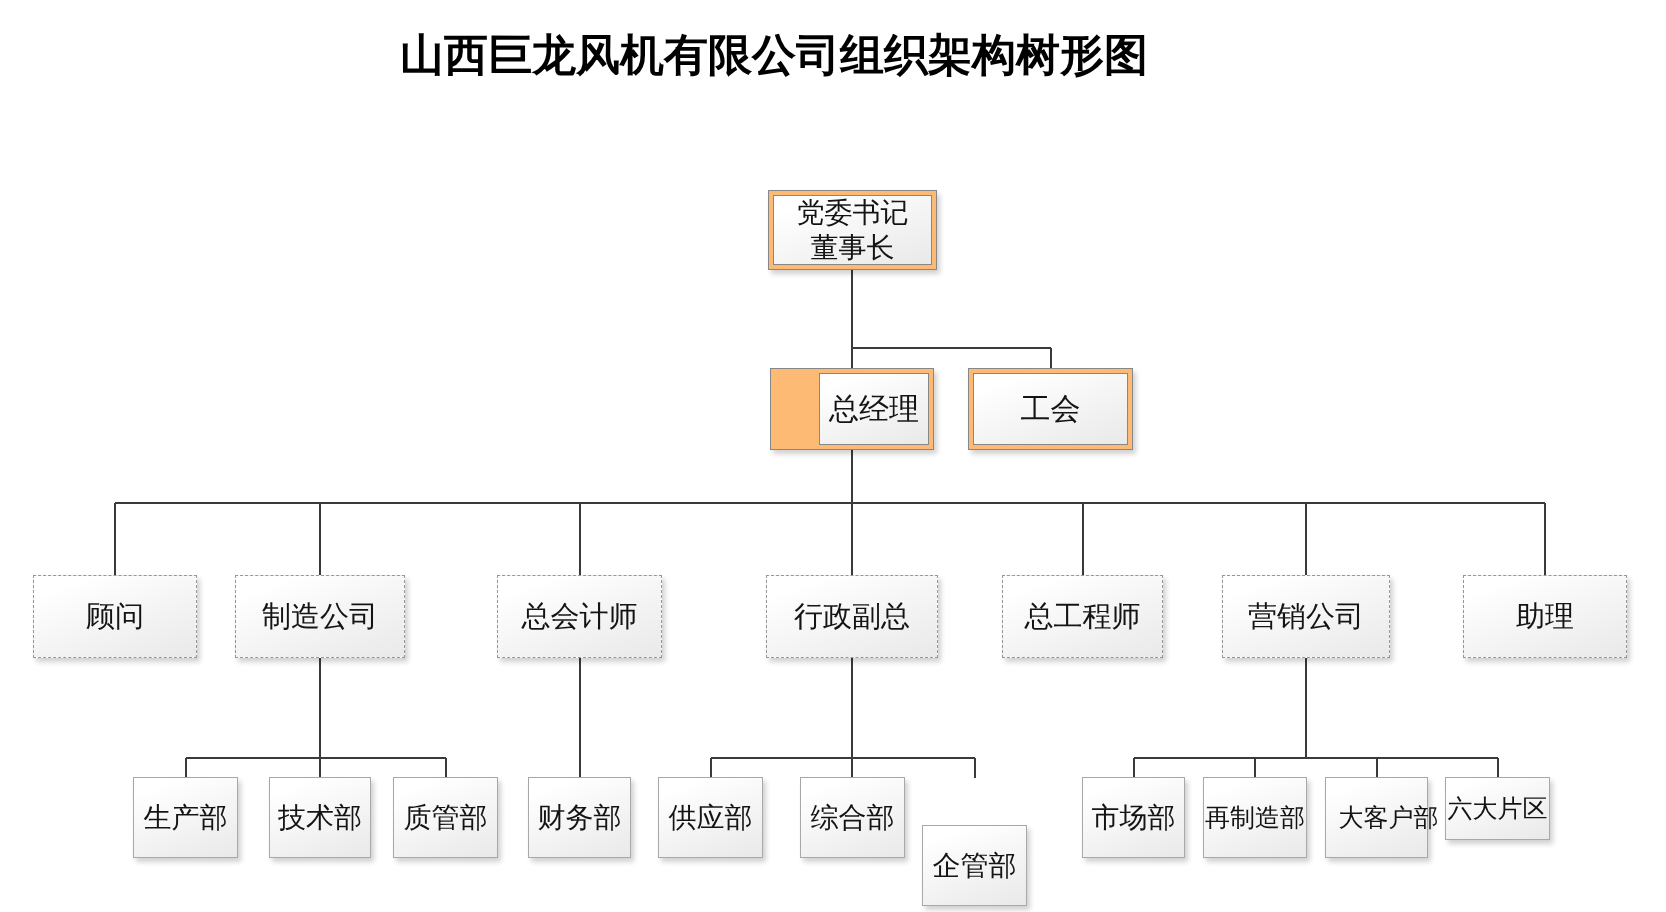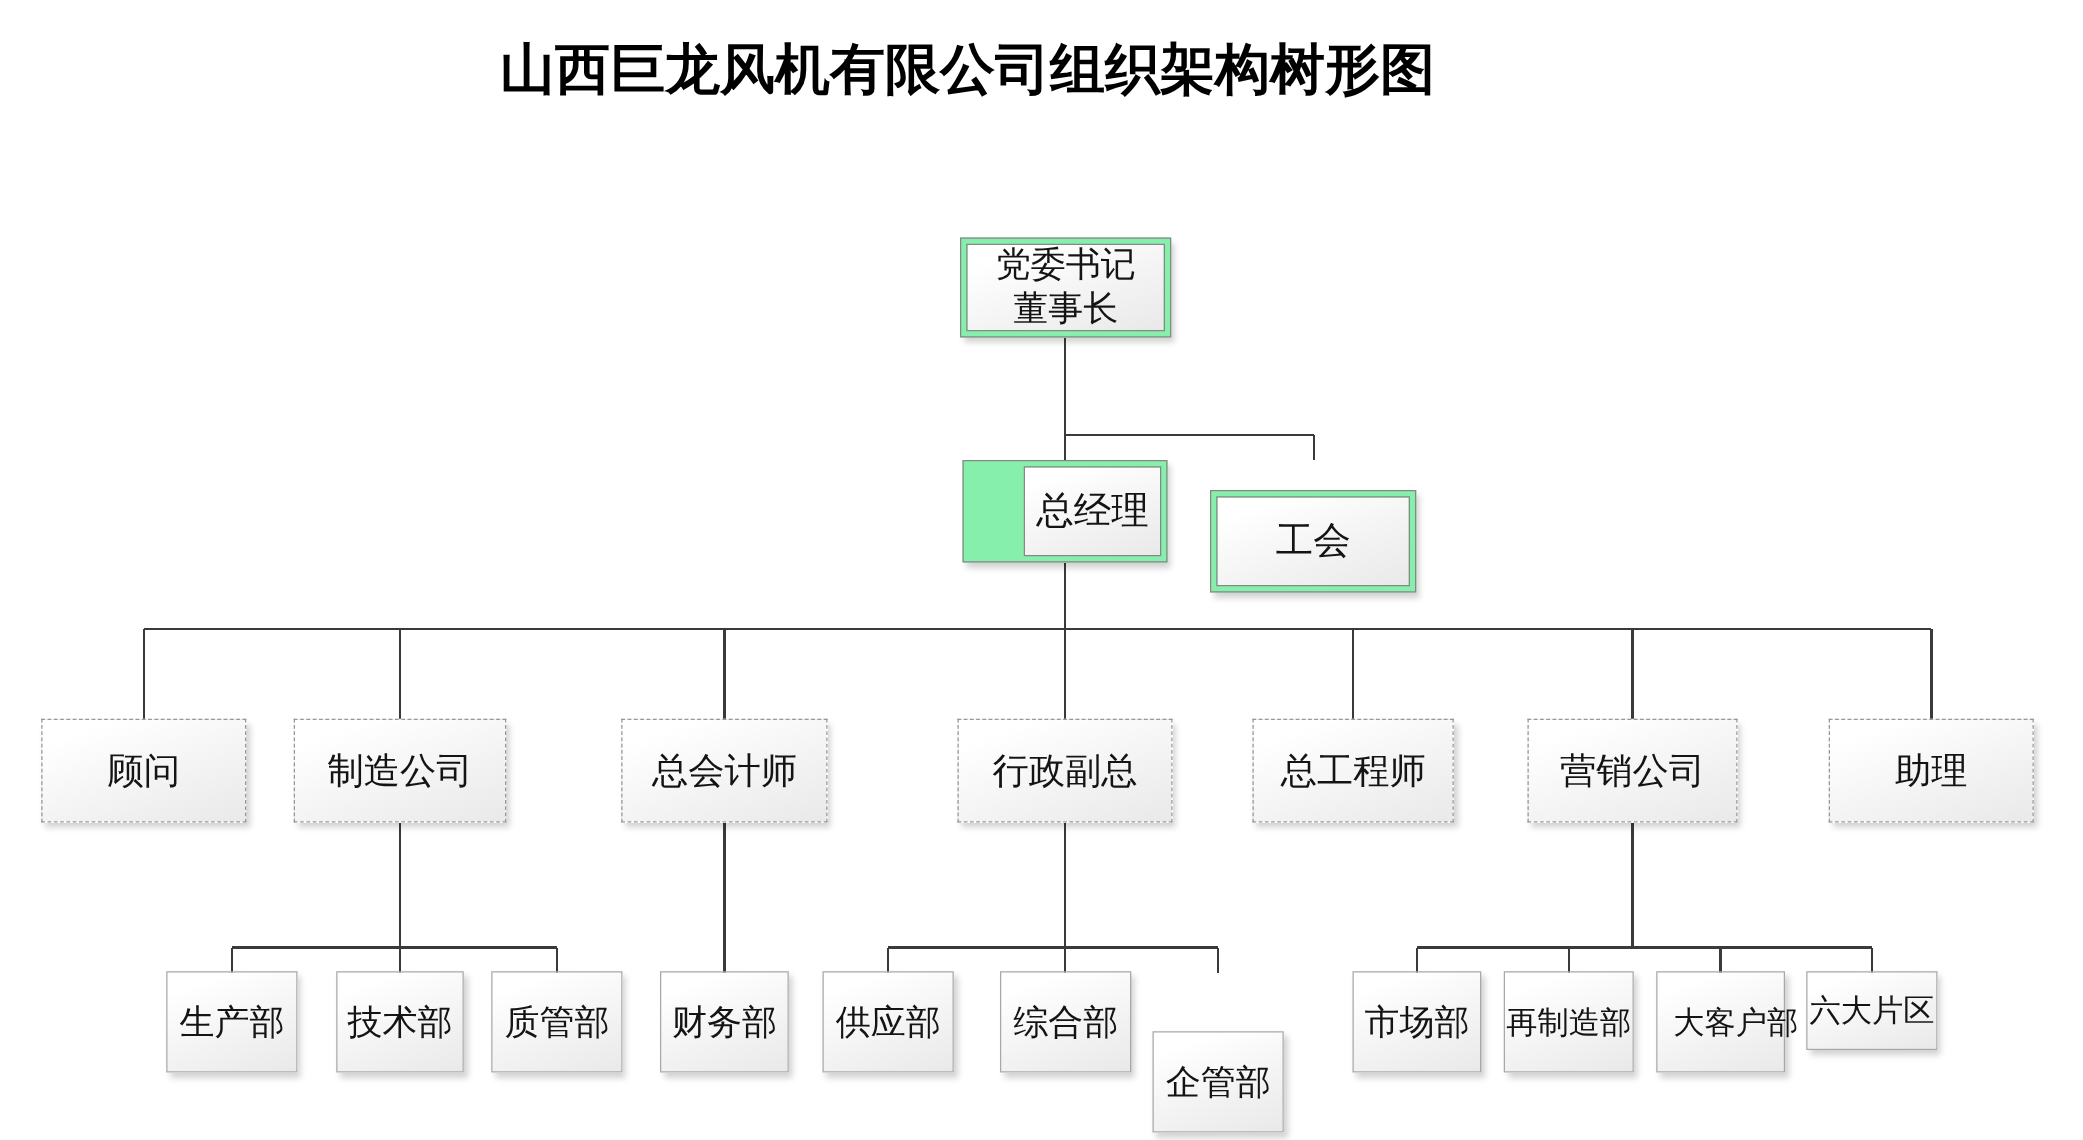--- a/index.html
+++ b/index.html
@@ -23,21 +23,21 @@
   .node {
     position:absolute;
     box-sizing:border-box;
     display:flex; align-items:center; justify-content:center;
     text-align:center; color:#141414;
     box-shadow:3px 4px 5px rgba(0,0,0,0.18);
   }
   .node .label { white-space:nowrap; }
   .double {
     border:1px solid #878787;
-    background:#86efac;
+    background:#fdba74;
     padding:4px;
   }
   .double .inner {
     box-sizing:border-box;
     border:1px solid #878787;
     width:100%; height:100%;
     display:flex; flex-direction:column;
     align-items:center; justify-content:center;
     background:linear-gradient(160deg,#ffffff 15%,#f3f3f3 60%,#e9e9e9 100%);
     font-size:30px; line-height:1.25;
@@ -102,21 +102,21 @@
       <span class="label">党委书记</span>
       <span class="label">董事长</span>
     </div>
   </div>
 
   <div class="node double" style="left:770px;top:368px;width:164px;height:82px;padding-left:48px;">
     <div class="inner">
       <span class="label">总经理</span>
     </div>
   </div>
-  <div class="node double" style="left:968px;top:368px;width:165px;height:82px;margin-top:24px;">
+  <div class="node double" style="left:968px;top:368px;width:165px;height:82px;">
     <div class="inner">
       <span class="label">工会</span>
     </div>
   </div>
 
   <div class="node dashed" style="left:33px;top:575px;width:164px;height:83px;">
     <span class="label">顾问</span>
   </div>
   <div class="node dashed" style="left:235px;top:575px;width:170px;height:83px;">
     <span class="label">制造公司</span>

